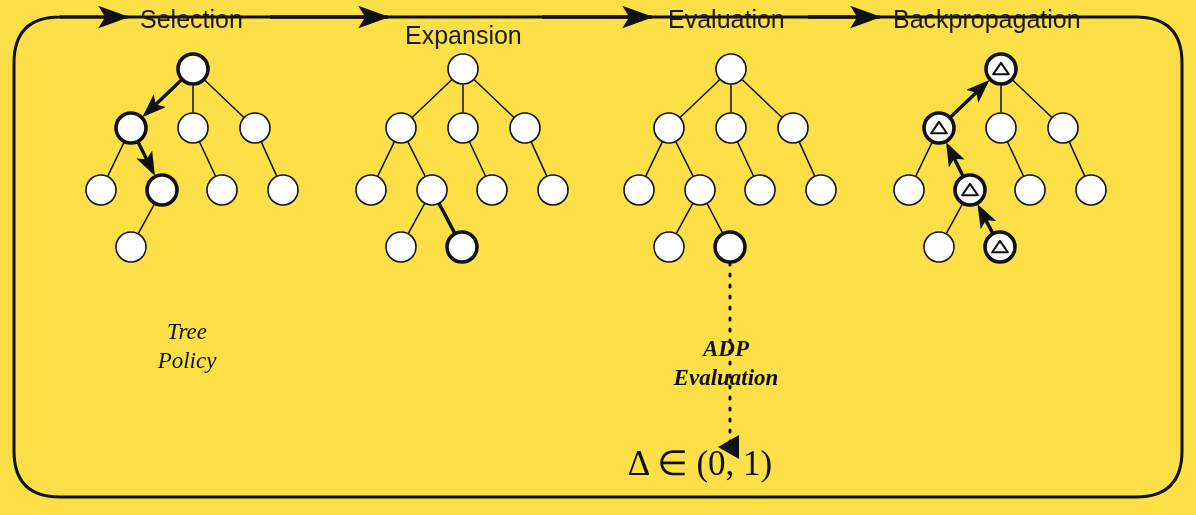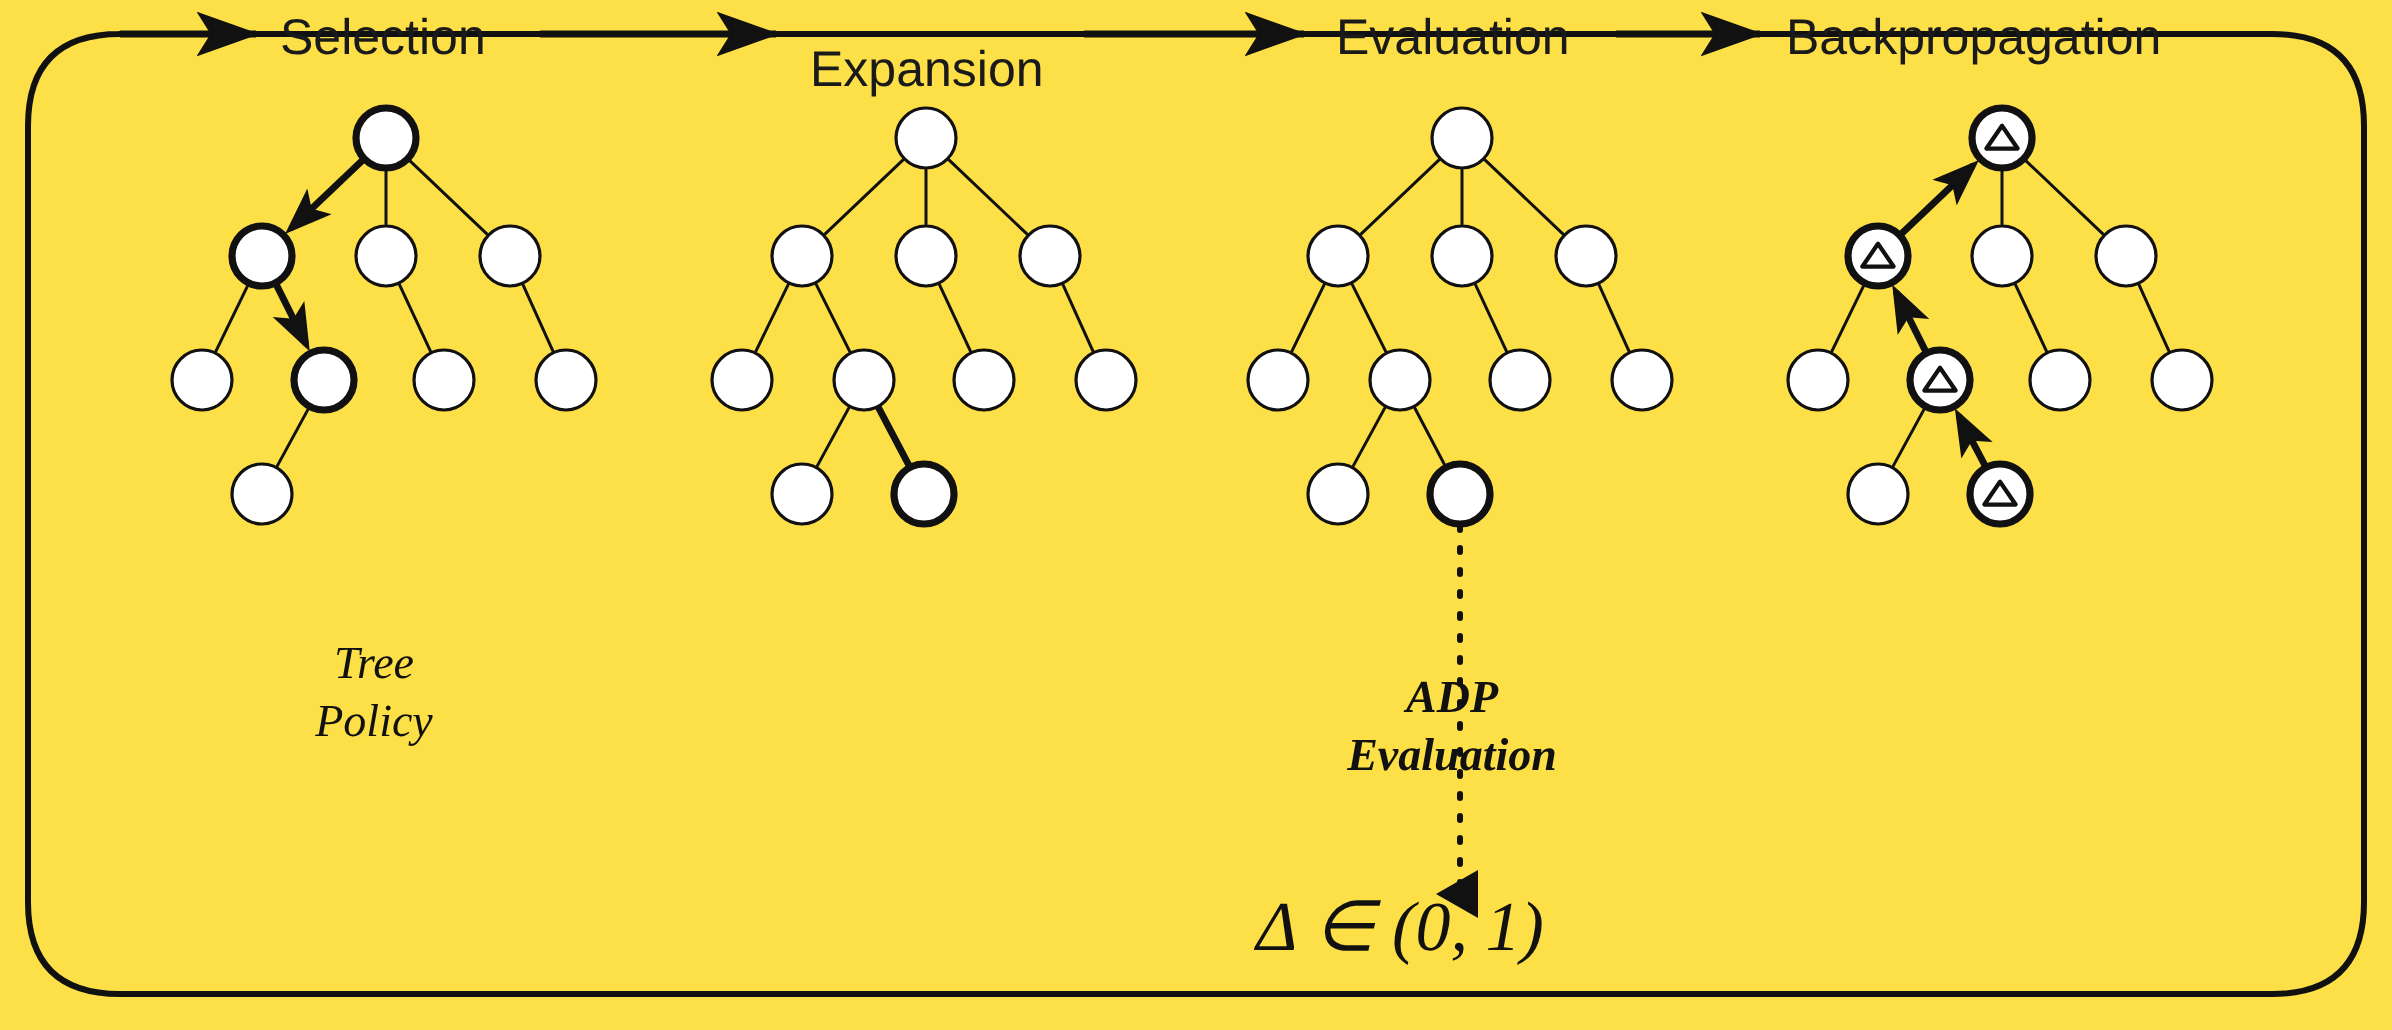--- a/index.html
+++ b/index.html
@@ -139,14 +139,14 @@
 
   <div class="ital-label" id="ann0" style="left: 187px; top: 318px; transform: translateX(-50%);">
     <div>Tree</div>
     <div>Policy</div>
   </div>
   <div class="ital-label bold" id="ann1" style="left: 678px; top: 335px; transform: translateX(-50%); margin-left: 48px;">
     <div>ADP</div>
     <div>Evaluation</div>
   </div>
 
-  <div class="formula" id="formula" style="left: 700px; top: 443px; transform: translateX(-50%); font-style: italic;">Δ ∈ (0, 1)</div>
+  <div class="formula" id="formula" style="left: 700px; top: 443px; transform: translateX(-50%);">Δ ∈ (0, 1)</div>
 </div>
 
 </body></html>

